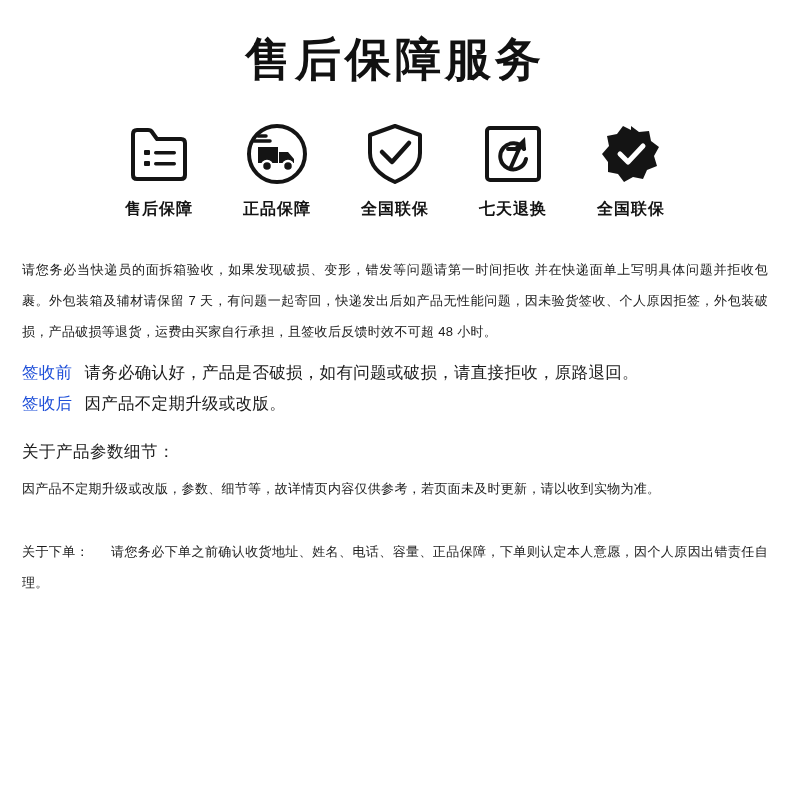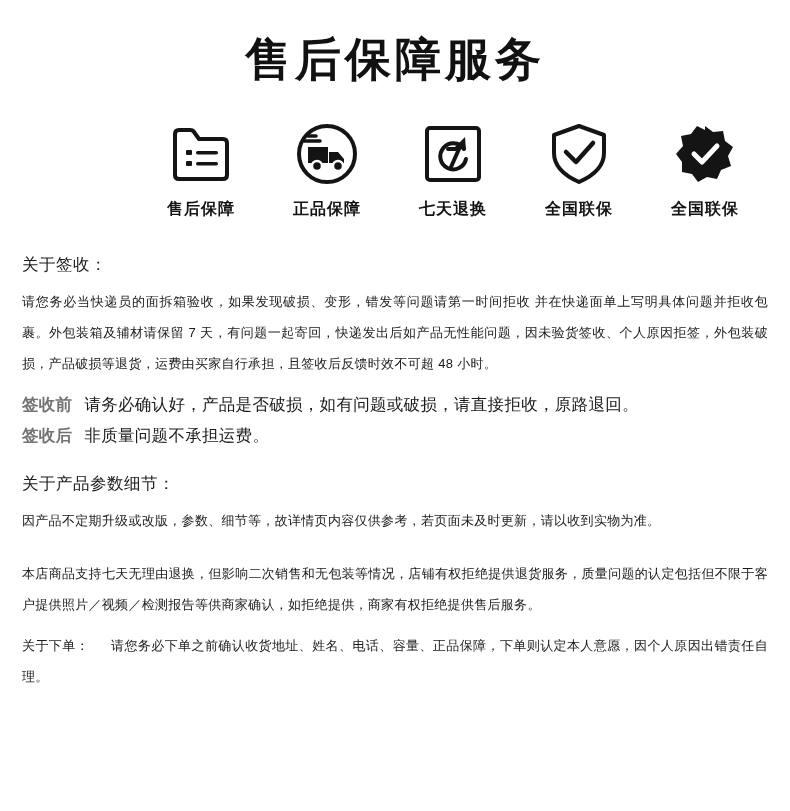--- a/index.html
+++ b/index.html
@@ -29,24 +29,23 @@
     letter-spacing: 4px;
     color: #111111;
     padding-top: 32px;
     padding-bottom: 8px;
     line-height: 1.2;
   }
 
   
   .icon-row {
     display: flex;
-    justify-content: flex-end;
+    justify-content: center;
     align-items: flex-start;
     padding: 28px 26px 0 26px;
-    gap: 8px;
   }
   .icon-cell {
     width: 118px;
     display: flex;
     flex-direction: column;
     align-items: center;
   }
   .icon-box {
     width: 62px;
     height: 62px;
@@ -81,22 +80,22 @@
     text-align: justify;
     letter-spacing: 0.3px;
   }
   .note {
     font-size: 16.5px;
     line-height: 31px;
     margin: 0;
     letter-spacing: 0.3px;
   }
   .note .tag {
-    color: #737373;
-    font-weight: bold;
+    color: #1d4ed8;
+    font-weight: normal;
     margin-right: 12px;
   }
   .block-gap { height: 22px; }
   .block-gap-sm { height: 10px; }
   .inline-head { margin-right: 22px; }
 </style>
 </head>
 <body>
 
 <div class="page">
@@ -128,73 +127,71 @@
           <circle cx="21" cy="43" r="5" fill="#141414" stroke="#ffffff" stroke-width="2.5"></circle>
           <circle cx="42" cy="43" r="5" fill="#141414" stroke="#ffffff" stroke-width="2.5"></circle>
           <path d="M20 13 L12 13 M24 18 L8 18" stroke="#141414" stroke-width="3.5" stroke-linecap="round"></path>
         </svg>
       </div>
       <div class="icon-label">正品保障</div>
     </div>
 
     <div class="icon-cell">
       <div class="icon-box">
+        <svg width="56" height="62" viewBox="0 0 56 62" xmlns="http://www.w3.org/2000/svg">
+          <path d="M28 3 L53 12 L53 30 Q53 48 28 59 Q3 48 3 30 L3 12 Z" fill="none" stroke="#141414" stroke-width="4" stroke-linejoin="round"></path>
+          <path d="M15 29 L25 39 L42 20" fill="none" stroke="#141414" stroke-width="4.5" stroke-linecap="round" stroke-linejoin="round"></path>
+        </svg>
+      </div>
+      <div class="icon-label">全国联保</div>
+    </div>
+
+    <div class="icon-cell">
+      <div class="icon-box">
         <svg width="58" height="58" viewBox="0 0 58 58" xmlns="http://www.w3.org/2000/svg">
           <rect x="3" y="3" width="52" height="52" rx="3" fill="none" stroke="#141414" stroke-width="4"></rect>
           <path d="M40 24 A13 13 0 1 0 42 34" fill="none" stroke="#141414" stroke-width="4" stroke-linecap="round"></path>
           <path d="M41 12 L42 25 L30 23 Z" fill="#141414"></path>
           <path d="M24 24 L35 24 L27 42" fill="none" stroke="#141414" stroke-width="4" stroke-linecap="round" stroke-linejoin="round"></path>
         </svg>
       </div>
       <div class="icon-label">七天退换</div>
     </div>
 
     <div class="icon-cell">
       <div class="icon-box">
-        <svg width="56" height="62" viewBox="0 0 56 62" xmlns="http://www.w3.org/2000/svg">
-          <path d="M28 3 L53 12 L53 30 Q53 48 28 59 Q3 48 3 30 L3 12 Z" fill="none" stroke="#141414" stroke-width="4" stroke-linejoin="round"></path>
-          <path d="M15 29 L25 39 L42 20" fill="none" stroke="#141414" stroke-width="4.5" stroke-linecap="round" stroke-linejoin="round"></path>
-        </svg>
-      </div>
-      <div class="icon-label">全国联保</div>
-    </div>
-
-    <div class="icon-cell">
-      <div class="icon-box">
         <svg width="60" height="60" viewBox="0 0 60 60" xmlns="http://www.w3.org/2000/svg">
           <path d="M30 2 L38 8 L48 7 L50 17 L58 23 L53 32 L56 42 L46 46 L42 55 L32 53 L23 58 L17 50 L7 48 L7 38 L1 30 L8 22 L6 12 L16 10 L22 2 L30 6 Z" fill="#141414"></path>
           <path d="M19 30 L27 38 L42 22" fill="none" stroke="#ffffff" stroke-width="5" stroke-linecap="round" stroke-linejoin="round"></path>
         </svg>
       </div>
       <div class="icon-label">全国联保</div>
     </div>
 
   </div>
 
   <div class="content">
 
     <div>
-      <p class="sec-head">关于签收：</p>
       <p class="para">请您务必当快递员的面拆箱验收，如果发现破损、变形，错发等问题请第一时间拒收 并在快递面单上写明具体问题并拒收包裹。外包装箱及辅材请保留 7 天，有问题一起寄回，快递发出后如产品无性能问题，因未验货签收、个人原因拒签，外包装破损，产品破损等退货，运费由买家自行承担，且签收后反馈时效不可超 48 小时。</p>
       <div class="block-gap-sm"></div>
       <p class="note"><span class="tag">签收前</span><span>请务必确认好，产品是否破损，如有问题或破损，请直接拒收，原路退回。</span></p>
-      <p class="note"><span class="tag">签收后</span><span>非质量问题不承担运费。</span></p>
+      <p class="note"><span class="tag">签收后</span><span>因产品不定期升级或改版。</span></p>
     </div>
 
     <div class="block-gap"></div>
 
     <div>
       <p class="sec-head">关于产品参数细节：</p>
       <p class="para">因产品不定期升级或改版，参数、细节等，故详情页内容仅供参考，若页面未及时更新，请以收到实物为准。</p>
     </div>
 
     <div class="block-gap"></div>
 
     <div>
-      <p class="para">本店商品支持七天无理由退换，但影响二次销售和无包装等情况，店铺有权拒绝提供退货服务，质量问题的认定包括但不限于客户提供照片／视频／检测报告等供商家确认，如拒绝提供，商家有权拒绝提供售后服务。</p>
     </div>
 
     <div class="block-gap-sm"></div>
 
     <div>
       <p class="para"><span class="inline-head">关于下单：</span><span>请您务必下单之前确认收货地址、姓名、电话、容量、正品保障，下单则认定本人意愿，因个人原因出错责任自理。</span></p>
     </div>
 
   </div>
 

